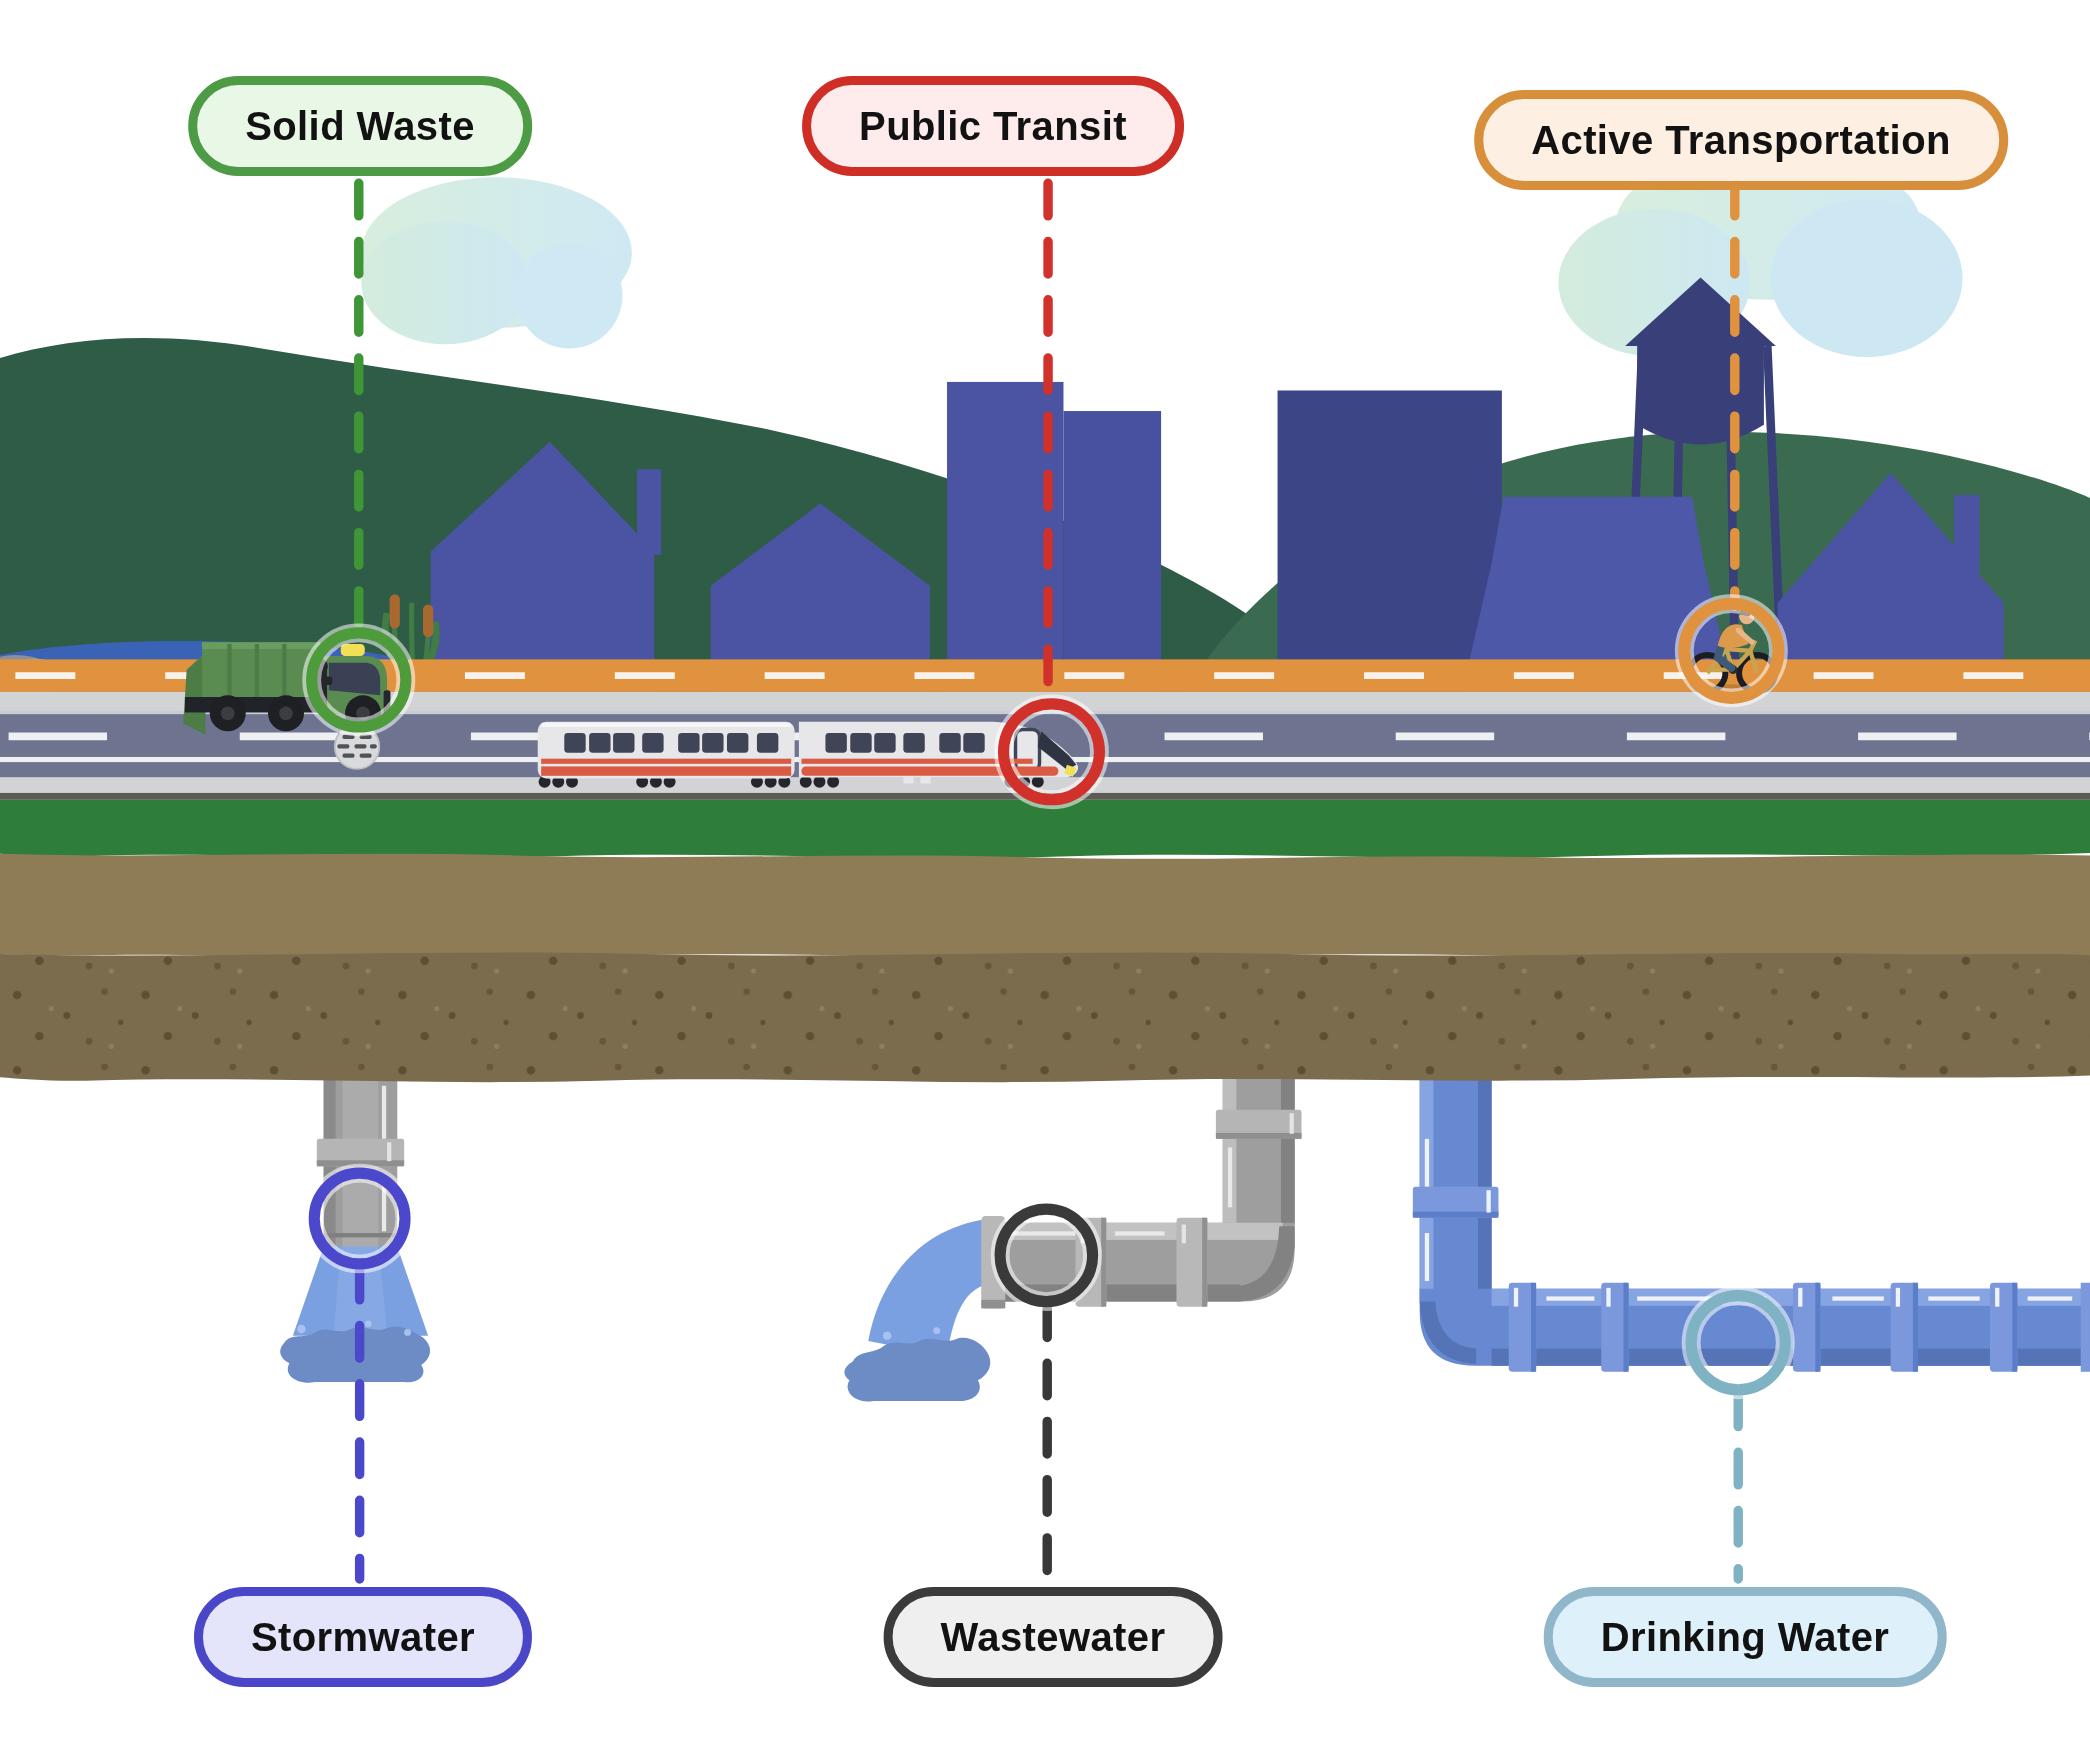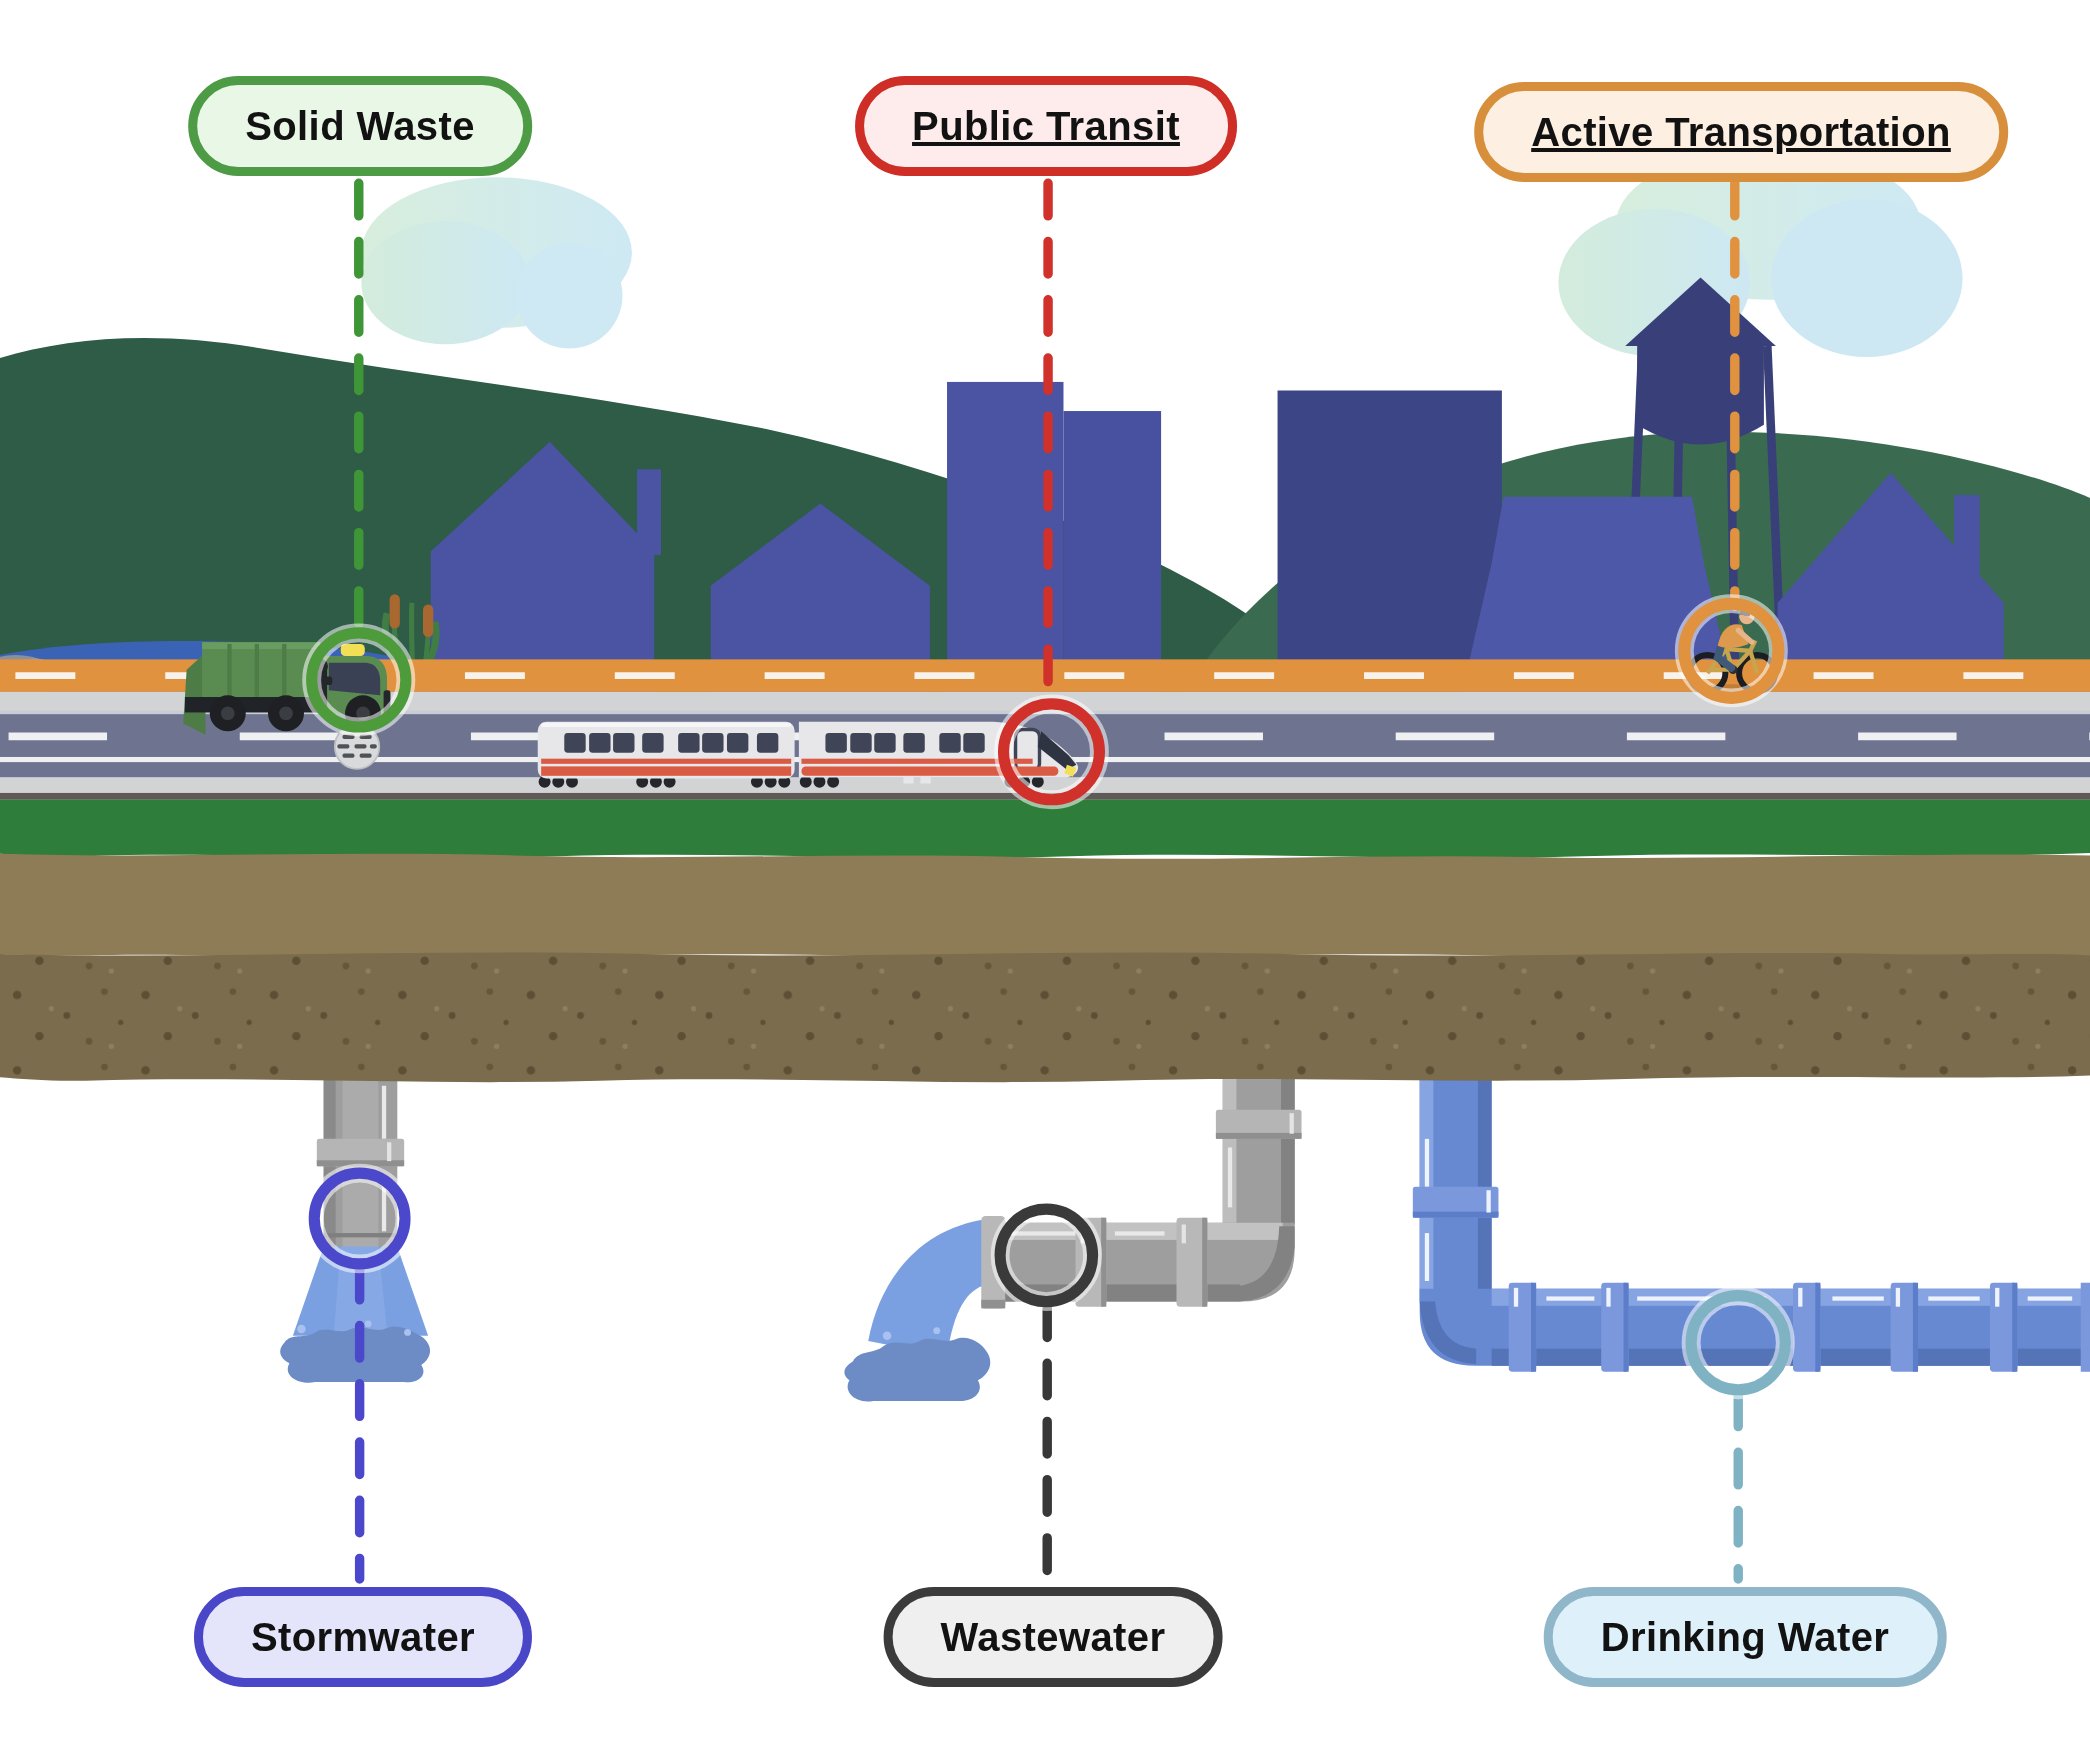--- a/index.html
+++ b/index.html
@@ -357,24 +357,24 @@
       <circle cx="1222" cy="1466" r="54" stroke="#ffffff" stroke-width="22" opacity="0.55"></circle>
       <circle cx="1222" cy="1466" r="54" stroke="#3a3a3a" stroke-width="13"></circle>
       <circle cx="2030" cy="1568" r="55" stroke="#ffffff" stroke-width="22" opacity="0.55"></circle>
       <circle cx="2030" cy="1568" r="55" stroke="#7fb3c4" stroke-width="13"></circle>
     </g>
   </svg>
 
   <div class="pill pill-green" style="left:360px;top:126px;">
     <span>Solid Waste</span>
   </div>
-  <div class="pill pill-red" style="left:1046px;top:126px;text-decoration:underline;">
+  <div class="pill pill-red" style="left:993px;top:126px;">
     <span>Public Transit</span>
   </div>
-  <div class="pill pill-orange" style="left:1741px;top:132px;text-decoration:underline;">
+  <div class="pill pill-orange" style="left:1741px;top:140px;">
     <span>Active Transportation</span>
   </div>
   <div class="pill pill-indigo" style="left:363px;top:1637px;">
     <span>Stormwater</span>
   </div>
   <div class="pill pill-cyan" style="left:1745px;top:1637px;">
     <span>Drinking Water</span>
   </div>
   <div class="pill pill-dark" style="left:1053px;top:1637px;">
     <span>Wastewater</span>

